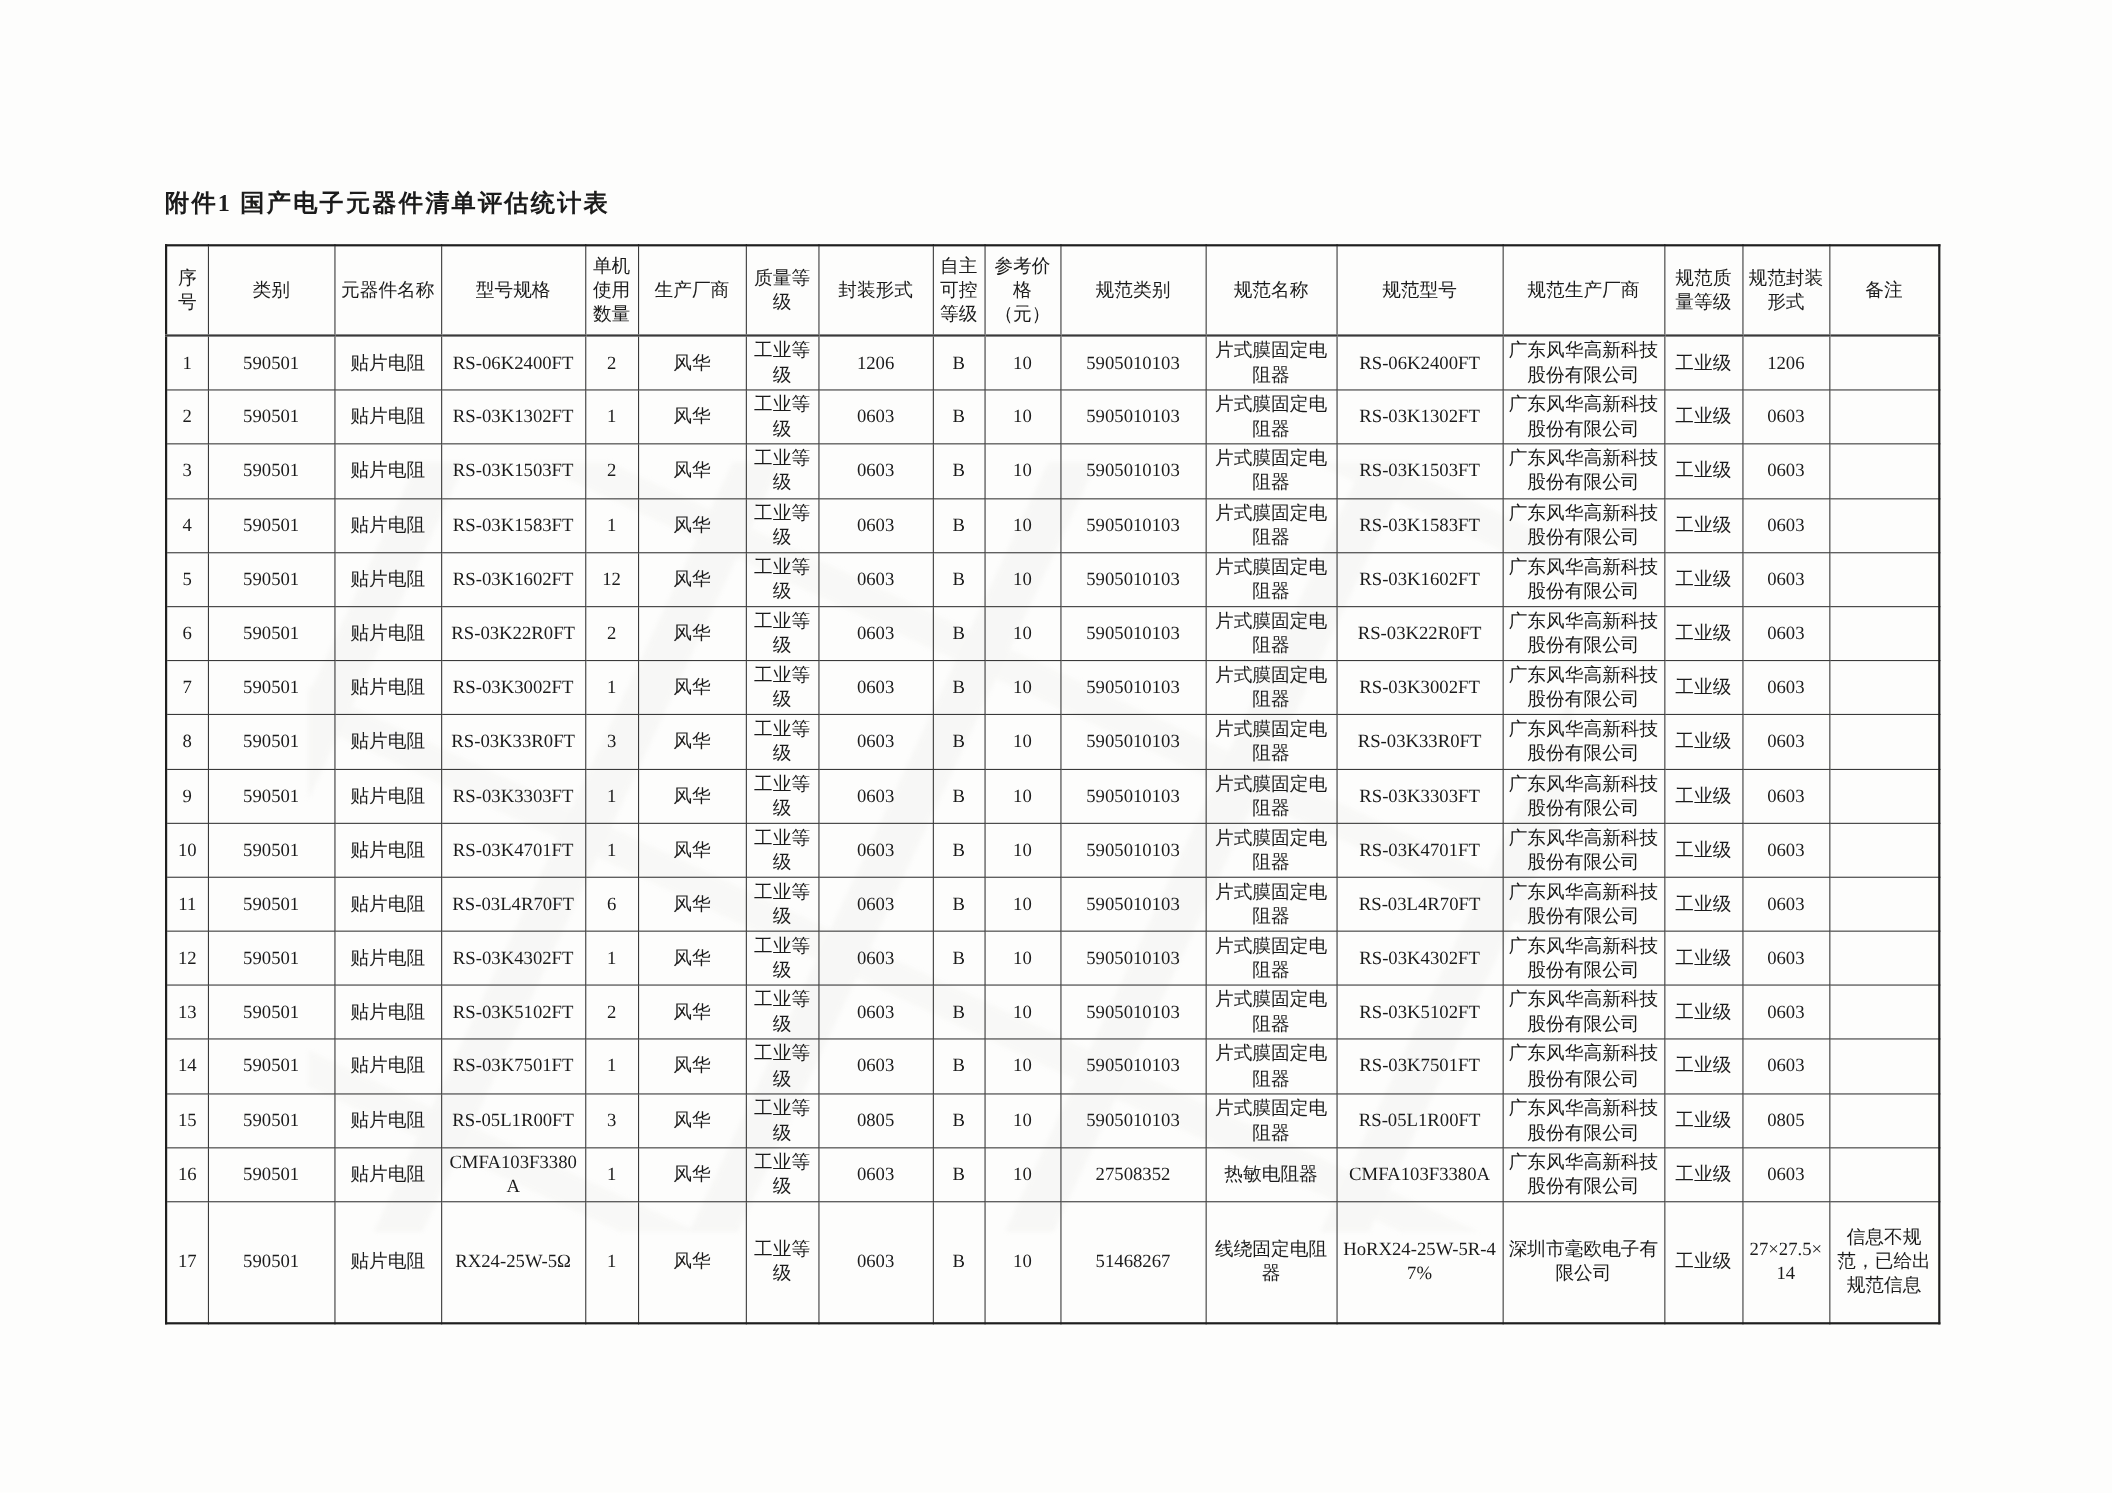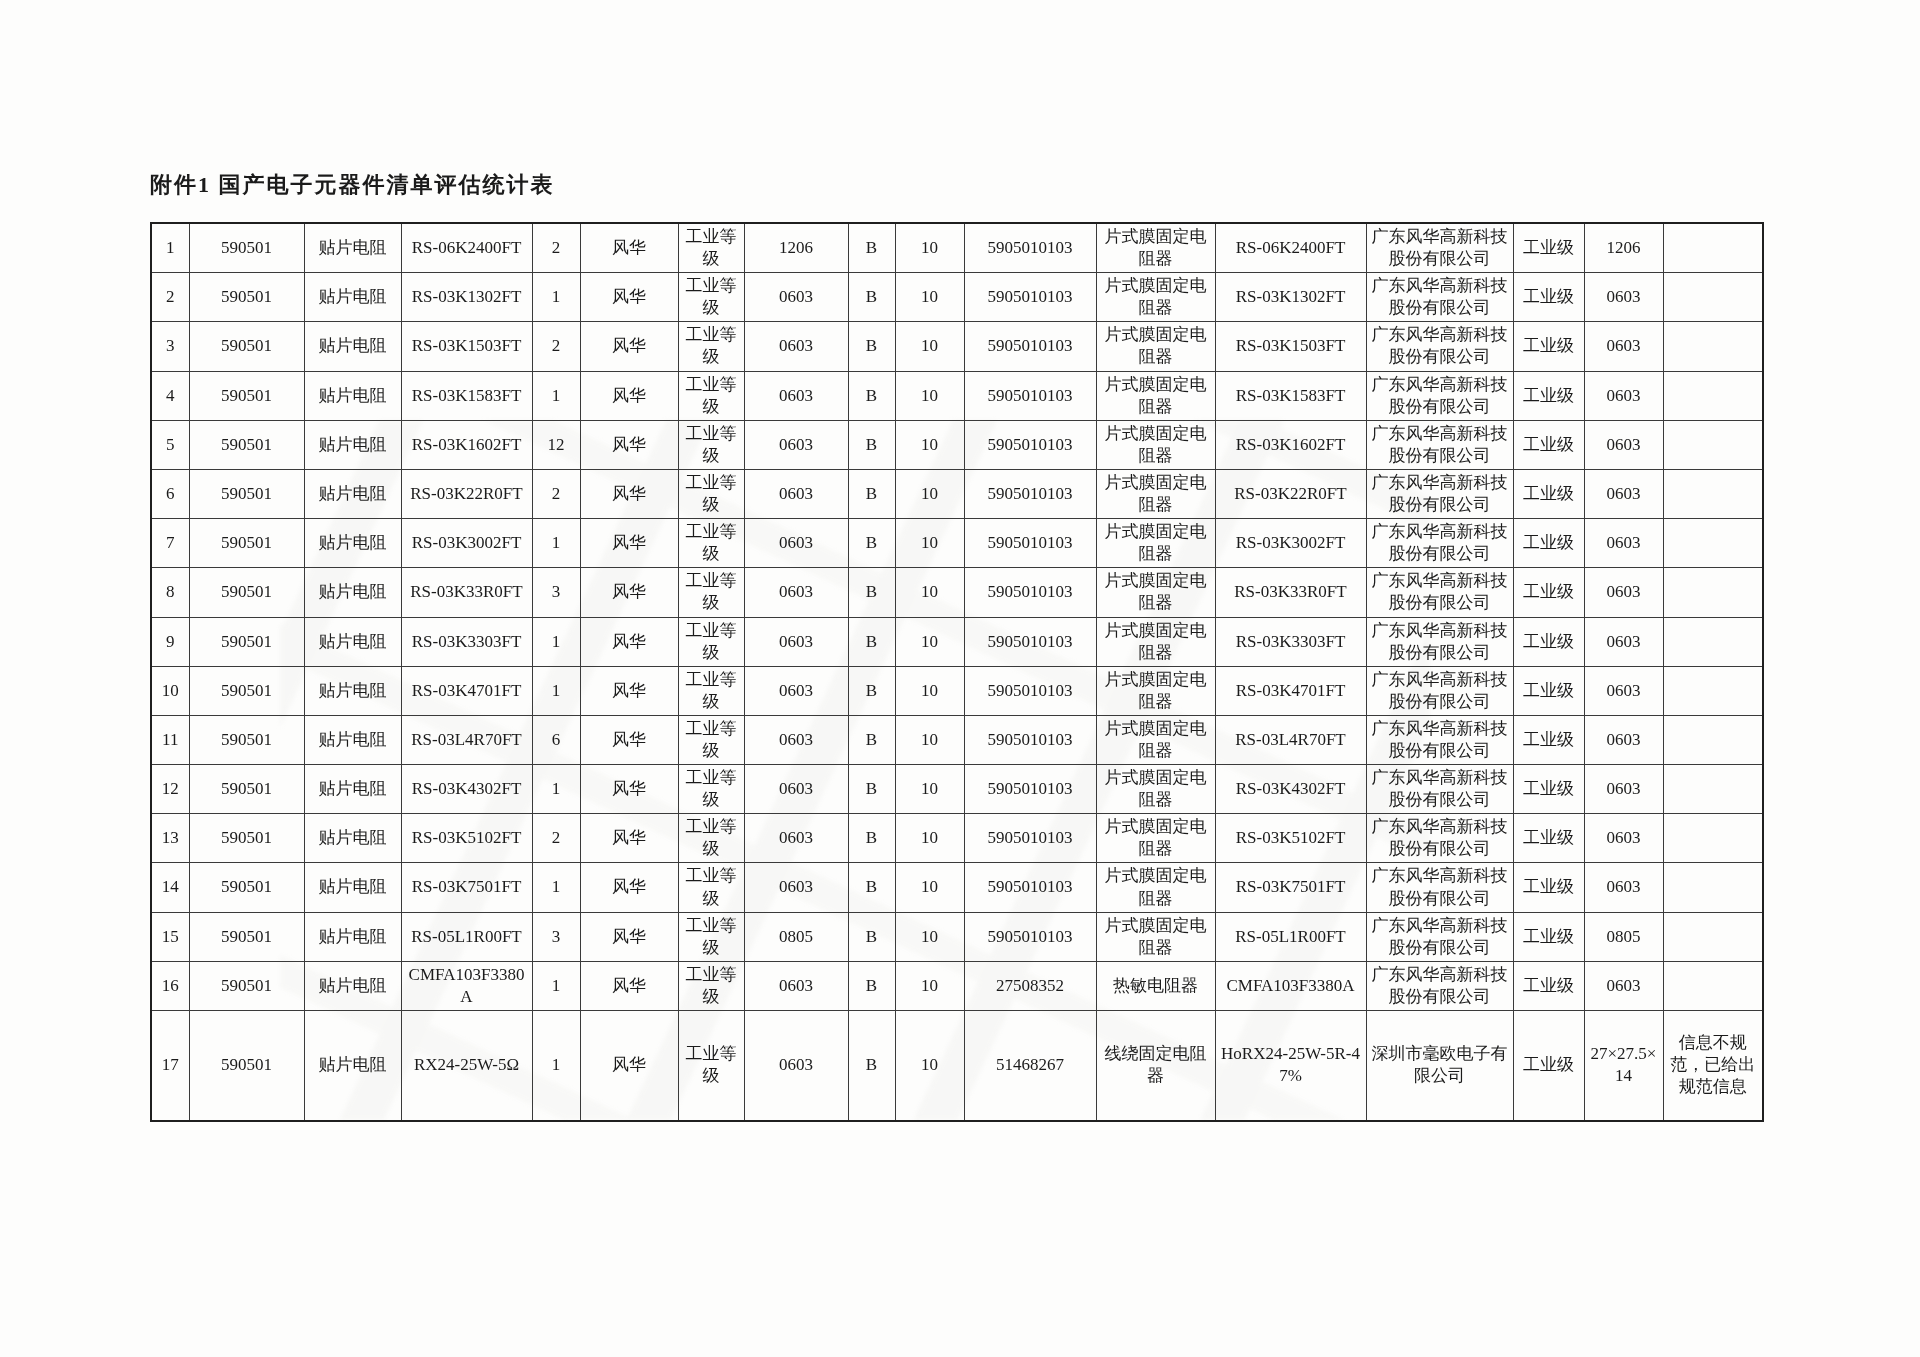--- a/index.html
+++ b/index.html
@@ -77,20 +77,39 @@
         <col style="width:69px">
         <col style="width:132px">
         <col style="width:119px">
       <col style="width:151px">
         <col style="width:147px">
         <col style="width:71px">
         <col style="width:79px">
       <col style="width:100px">
     </colgroup>
     <thead>
+      <tr class="cols-row">
+        <th>序号</th>
+        <th>类别</th>
+        <th>元器件名称</th>
+        <th>型号规格</th>
+        <th>单机使用数量</th>
+        <th>生产厂商</th>
+        <th>质量等级</th>
+        <th>封装形式</th>
+        <th>自主可控等级</th>
+        <th>参考价格（元）</th>
+        <th>规范类别</th>
+        <th>规范名称</th>
+        <th>规范型号</th>
+        <th>规范生产厂商</th>
+        <th>规范质量等级</th>
+        <th>规范封装形式</th>
+        <th>备注</th>
+      </tr>
     </thead>
     <tbody>
         <tr>
           <td>1</td>
           <td>590501</td>
           <td>贴片电阻</td>
           <td>RS-06K2400FT</td>
           <td>2</td>
           <td>风华</td>
           <td>工业等级</td>

